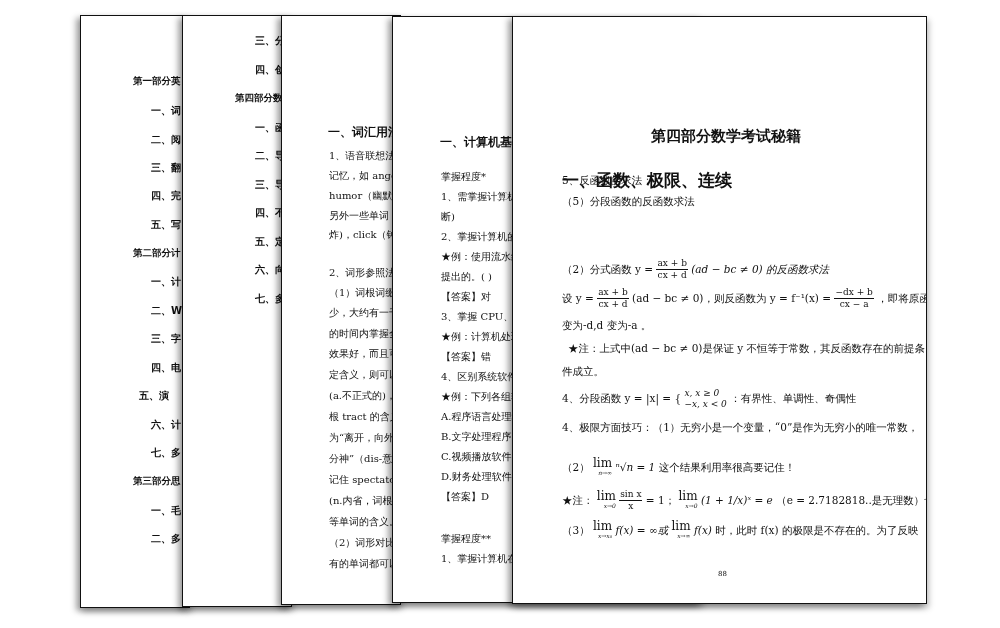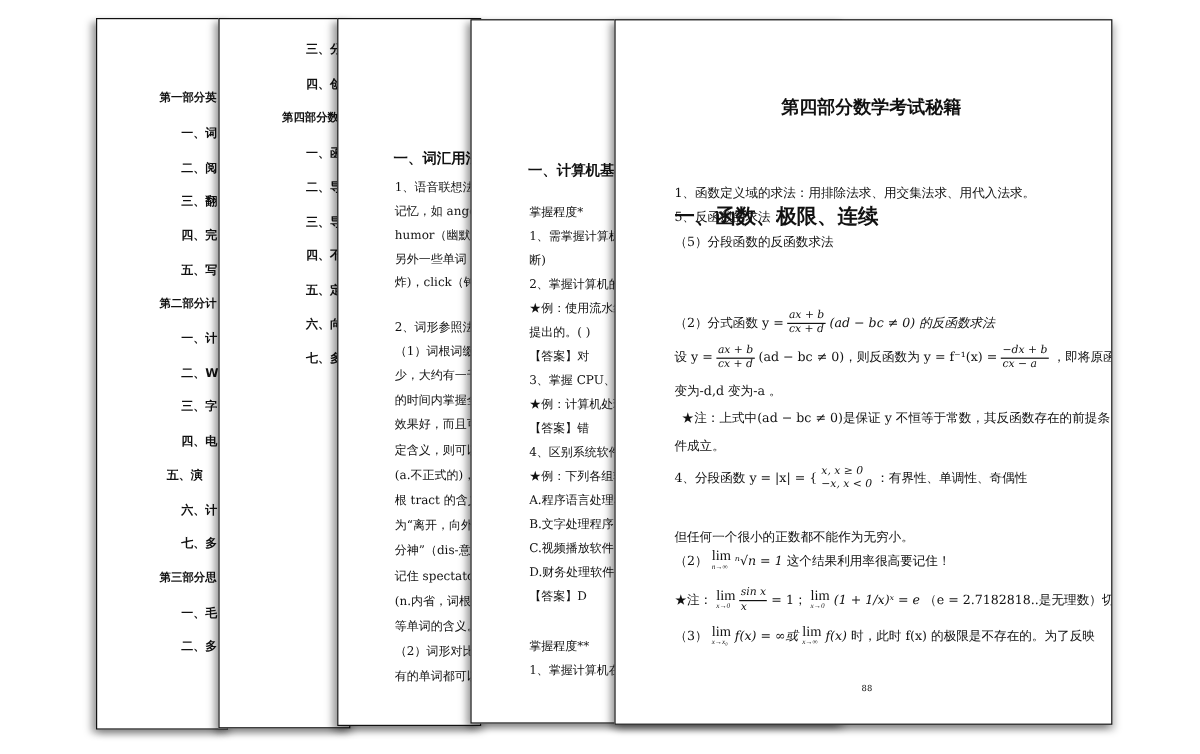--- a/index.html
+++ b/index.html
@@ -18,29 +18,29 @@
     #p4 { left: 392px; top: 16px; width: 310px; height: 587px; z-index: 4; }
     #p5 { left: 512px; top: 16px; width: 415px; height: 588px; z-index: 5; }
 
     .abs { position: absolute; white-space: nowrap; }
     .toc-part { font-family: "DejaVu Sans", sans-serif; font-weight: bold; font-size: 9.5px; }
     .toc-item { font-family: "DejaVu Sans", sans-serif; font-weight: bold; font-size: 10px; }
 
     .p3 .line, .p4 .line { font-size: 10px; }
     .h1 { font-family: "DejaVu Sans", sans-serif; font-weight: bold; font-size: 12px; }
 
-    .p5 .title { font-family: "DejaVu Sans", sans-serif; font-weight: bold; font-size: 15px; }
+    .p5 .title { font-family: "DejaVu Sans", sans-serif; font-weight: bold; font-size: 15px; margin-top: 47px; }
     .p5 .h1 { font-size: 17px; margin-top: 40px; }
     .p5 .line { font-size: 10.5px; }
     .p5 .pagenum { font-size: 7px; }
     .math { font-style: italic; font-family: "DejaVu Serif", serif; }
-    .frac { display: inline-block; vertical-align: middle; text-align: left; font-style: italic; font-size: 9px; line-height: 11px; }
+    .frac { display: inline-block; vertical-align: middle; text-align: center; font-size: 9px; line-height: 11px; }
     .frac .num { display: block; border-bottom: 1px solid #111; padding: 0 1px; }
     .frac .den { display: block; padding: 0 1px; }
-    .lim { display: inline-block; vertical-align: middle; text-align: left; line-height: 10px; font-family: Liberation Serif, serif; }
+    .lim { display: inline-block; vertical-align: middle; text-align: right; line-height: 10px; }
     .lim .l1 { display: block; font-size: 12px; }
     .lim .l2 { display: block; font-size: 6px; font-style: italic; }
     .piece { display: inline-block; vertical-align: middle; font-style: italic; font-size: 9px; line-height: 11px; }
     .piece span { display: block; font-style: italic; }
   </style>
 </head>
 <body>
 
 <div class="page" id="p1">
   <div class="abs toc-part" style="left:52px;top:59px">第一部分英</div>
@@ -119,21 +119,20 @@
   <div class="abs line" style="left:48px;top:453px">D.财务处理软件、</div>
   <div class="abs line" style="left:48px;top:473px">【答案】D</div>
   <div class="abs line" style="left:48px;top:515px">掌握程度**</div>
   <div class="abs line" style="left:48px;top:535px">1、掌握计算机在</div>
 </div>
 
 <div class="page p5" id="p5">
   <div class="abs title" style="left:138px;top:63px">第四部分数学考试秘籍</div>
   <div class="abs h1" style="left:49px;top:112px">一、函数、极限、连续</div>
 
-  <div class="abs line" style="left:49px;top:137px">1、函数定义域的求法：用排除法求、用交集法求、用代入法求。</div>
   <div class="abs line" style="left:49px;top:157px">5、反函数的求法：</div>
   <div class="abs line" style="left:49px;top:178px">（5）分段函数的反函数求法</div>
 
   <div class="abs line" style="left:49px;top:241px">
     <span>（2）分式函数 y =</span>
     <span class="frac"><span class="num">ax + b</span><span class="den">cx + d</span></span>
     <span class="math">(ad − bc ≠ 0) 的反函数求法</span>
   </div>
 
   <div class="abs line" style="left:49px;top:270px">
@@ -147,21 +146,21 @@
   <div class="abs line" style="left:49px;top:302px">变为-d,d 变为-a 。</div>
   <div class="abs line" style="left:55px;top:325px">★注：上式中(ad − bc ≠ 0)是保证 y 不恒等于常数，其反函数存在的前提条</div>
   <div class="abs line" style="left:49px;top:348px">件成立。</div>
 
   <div class="abs line" style="left:49px;top:371px">
     <span>4、分段函数 y = |x| = {</span>
     <span class="piece"><span>x,  x ≥ 0</span><span>−x, x &lt; 0</span></span>
     <span>：有界性、单调性、奇偶性</span>
   </div>
 
-  <div class="abs line" style="left:49px;top:424px">但任何一个很小的正数都不能作为无穷小。</div>
+  <div class="abs line" style="left:49px;top:404px">4、极限方面技巧：（1）无穷小是一个变量，“0”是作为无穷小的唯一常数，</div>
 
   <div class="abs line" style="left:49px;top:441px">
     <span>（2）</span>
     <span class="lim"><span class="l1">lim</span><span class="l2">n→∞</span></span>
     <span class="math">ⁿ√n = 1</span>
     <span>这个结果利用率很高要记住！</span>
   </div>
 
   <div class="abs line" style="left:49px;top:472px">
     <span>★注：</span>

